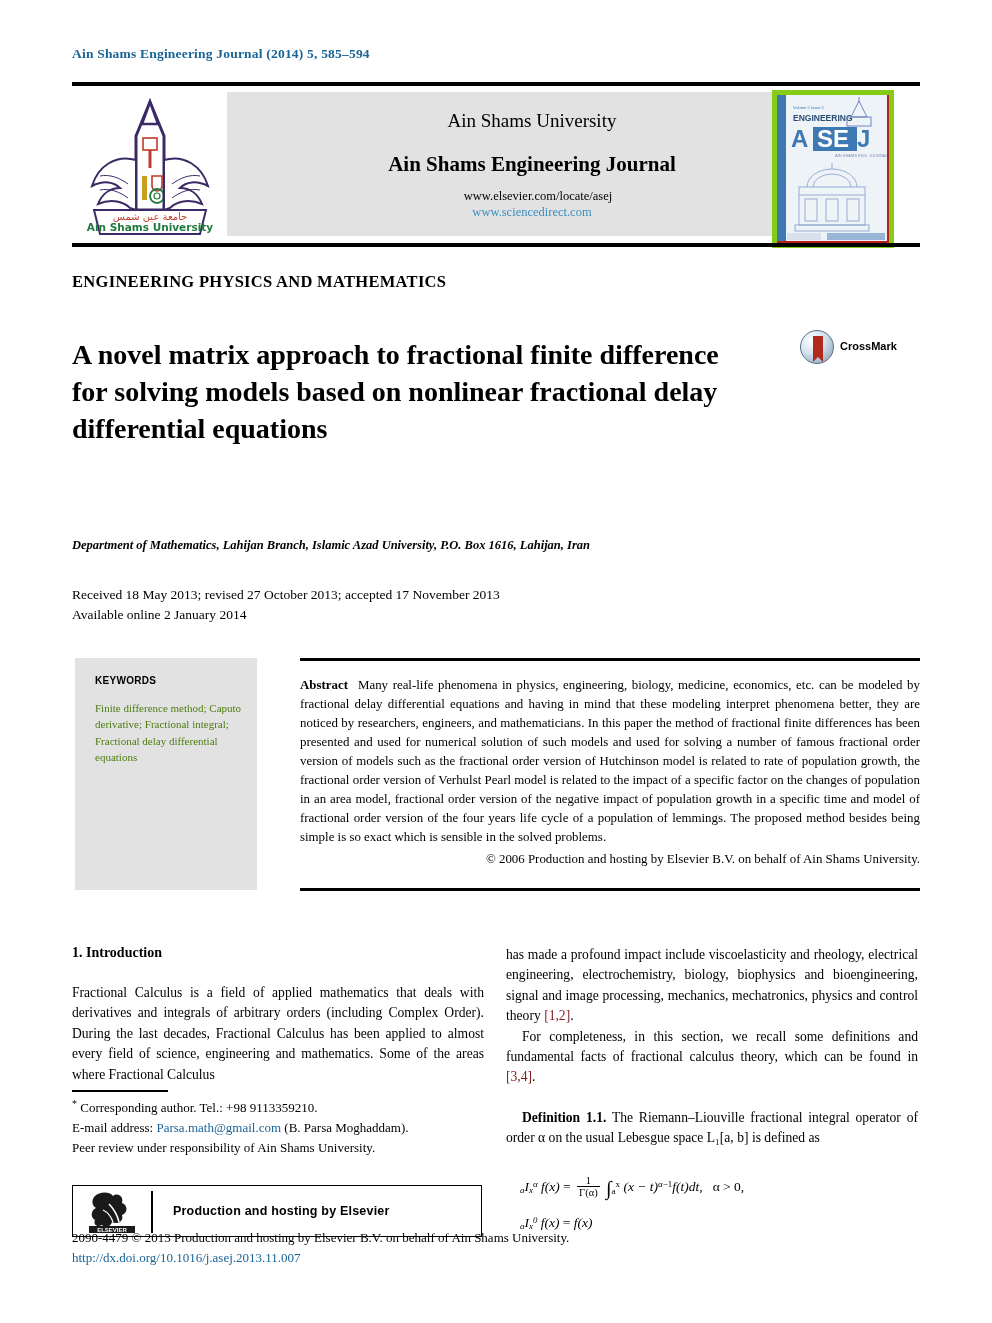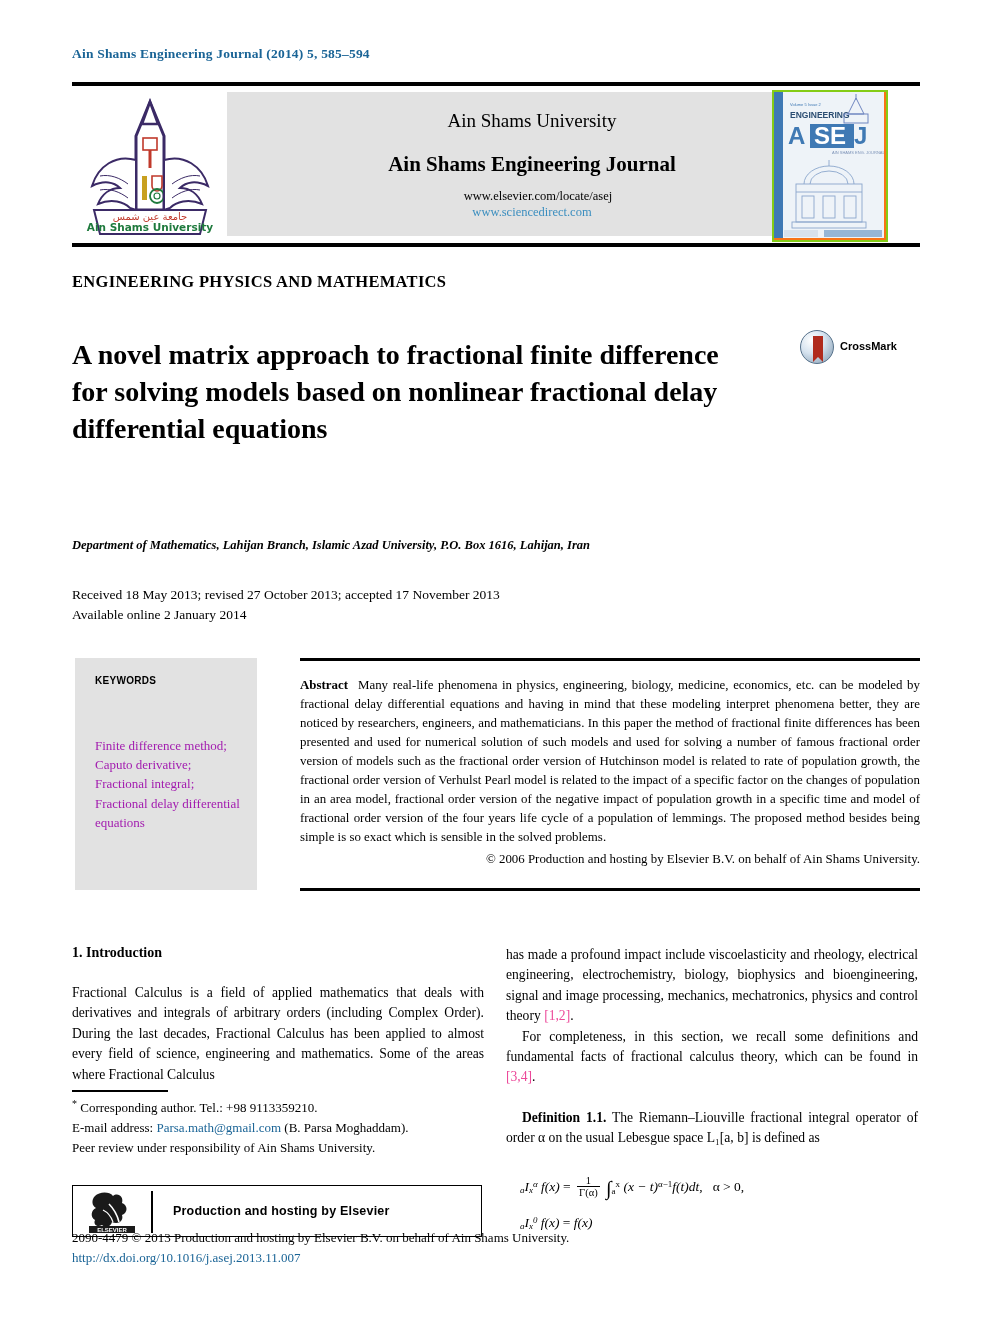--- a/index.html
+++ b/index.html
@@ -74,22 +74,22 @@
   }
   .gb-url2 {
     margin-top: 1px;
     font-size: 12.5px;
     color: #3b8ebf;
   }
   .cover-thumb {
     position: absolute;
     left: 700px; top: 0px;
     width: 112px; height: 148px;
-    border: 2px solid #84cc16;
-    background: #f97316;
+    border: 5px solid #84cc16;
+    background: #b91c1c;
   }
   .rule-thick-bot {
     position: absolute;
     left: 72px; top: 243px;
     width: 848px; height: 4px;
     background: #000;
   }
 
   
   .subject {
@@ -175,24 +175,23 @@
     left: 20px; top: 17px;
     font-size: 10px;
     font-weight: bold;
     font-family: "Liberation Sans", sans-serif;
     letter-spacing: .3px;
   }
   .kw-list {
     position: absolute;
     left: 20px; top: 42px;
     width: 150px;
-    font-size: 13px;
+    font-size: 11px;
     line-height: 1.48;
-    color: #a21caf;
-    margin-top: 36px;
+    color: #4d7c0f;
   }
   .abs-rule-top {
     position: absolute;
     left: 300px; top: 658px;
     width: 620px; height: 3px;
     background: #000;
   }
   .abs-rule-bot {
     position: absolute;
     left: 300px; top: 888px;
@@ -233,21 +232,21 @@
     margin: 0 0 22px 0;
   }
   .body-p {
     font-size: 13.6px;
     line-height: 1.5;
     text-align: justify;
     text-justify: inter-word;
     margin: 0;
   }
   .body-p + .body-p { text-indent: 16px; }
-  .ref { color: #ec4899; }
+  .ref { color: #7f1d1d; }
 
   
   .fn-rule {
     position: absolute;
     left: 72px; top: 1090px;
     width: 96px; height: 2px;
     background: #000;
   }
   .footnotes {
     position: absolute;

